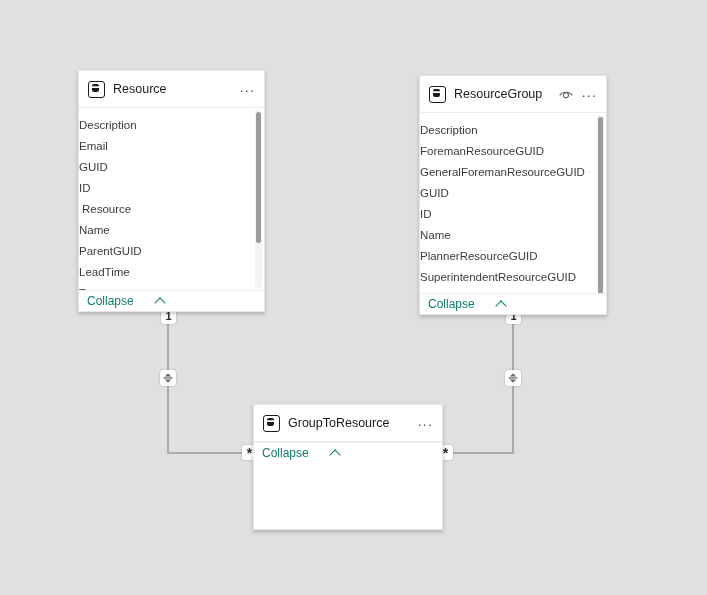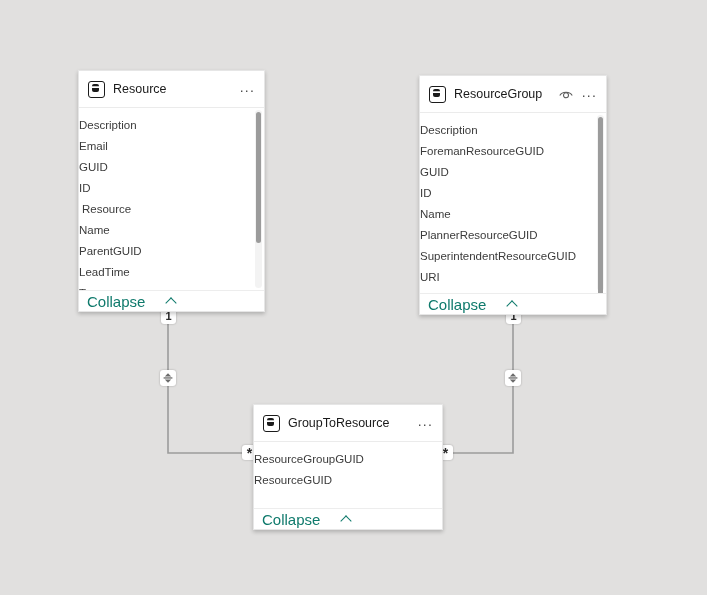--- a/index.html
+++ b/index.html
@@ -182,21 +182,21 @@
   .card-footer {
     height: 20px;
     min-height: 20px;
     border-top: 1px solid #ededed;
     display: flex;
     align-items: center;
     padding-left: 8px;
     background: #ffffff;
   }
   .collapse-link {
-    font-size: 15px;
+    font-size: 12px;
     color: #0f7a6c;
     display: flex;
     align-items: center;
     gap: 22px;
     cursor: pointer;
     font-family: "Liberation Sans", sans-serif;
   }
   .chevron-up {
     display: inline-block;
     width: 7px;
@@ -322,20 +322,23 @@
     </div>
 
     <div class="field-list">
       <div class="field-row">
           <span>Description</span>
         </div>
       <div class="field-row">
           <span>ForemanResourceGUID</span>
         </div>
       <div class="field-row">
+          <span>GeneralForemanResourceGUID</span>
+        </div>
+      <div class="field-row">
           <span>GUID</span>
         </div>
       <div class="field-row">
           <span>ID</span>
         </div>
       <div class="field-row">
           <span>Name</span>
         </div>
       <div class="field-row">
           <span>PlannerResourceGUID</span>
@@ -363,28 +366,20 @@
   <div class="table-card" id="card-grouptoresource" style="left:253px; top:404px; width:188px; height:124px;">
 
     <div class="card-header">
       <span class="table-icon"></span>
       <span class="card-title">GroupToResource</span>
       <span class="header-actions">
         <span class="ellipsis">...</span>
       </span>
     </div>
 
-    <div class="field-list">
-      <div class="field-row">
-          <span>ResourceGroupGUID</span>
-        </div>
-      <div class="field-row">
-          <span>ResourceGUID</span>
-        </div>
-    </div>
 
     <div class="card-footer">
       <span class="collapse-link">
         <span>Collapse</span>
         <span class="chevron-up"></span>
       </span>
     </div>
   </div>
 
 </div>

